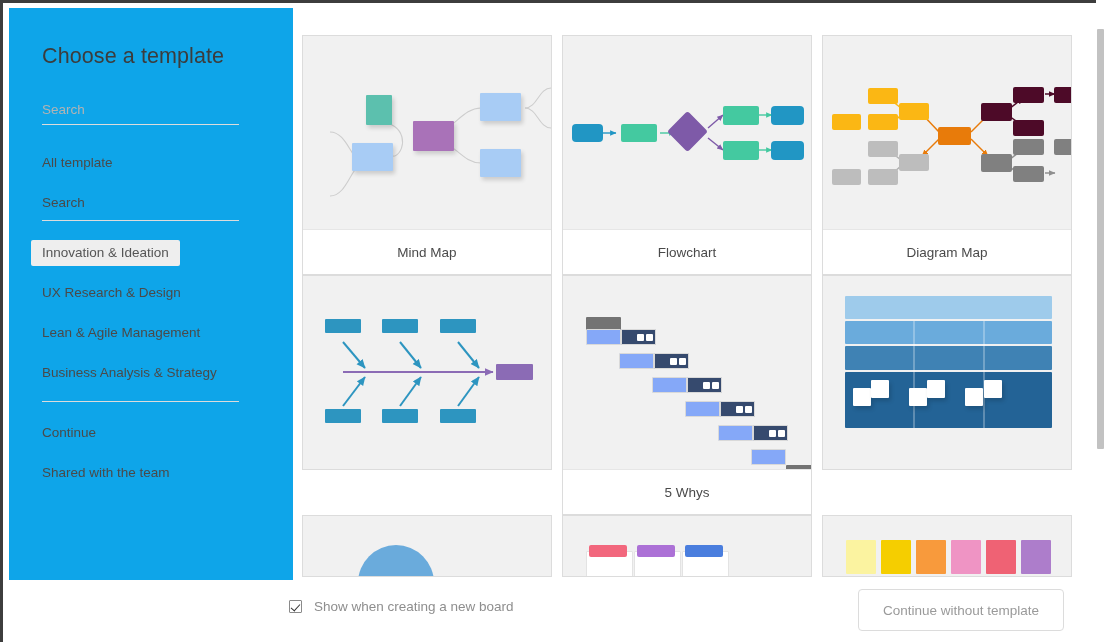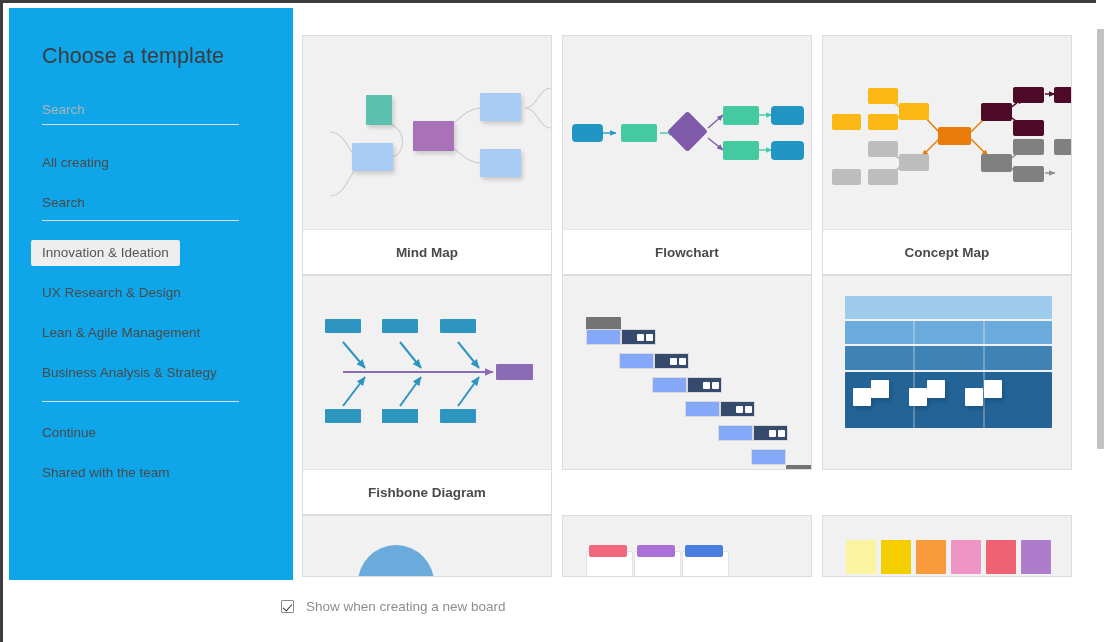--- a/index.html
+++ b/index.html
@@ -84,21 +84,20 @@
     height: 1px;
     background: #dcdcdc;
   }
 
   
   .main {
     position: absolute;
     left: 284px; top: 0;
     width: 806px; height: 634px;
     background: #ffffff;
-    font-weight: bold;
   }
   .grid-clip {
     position: absolute;
     left: 0; top: 0;
     width: 790px; height: 570px;
     overflow: hidden;
   }
   .card {
     position: absolute;
     width: 250px;
@@ -127,21 +126,21 @@
 
   
   .footer {
     position: absolute;
     left: 0; bottom: 0;
     width: 1090px; height: 62px;
     background: #ffffff;
   }
   .chk-row {
     position: absolute;
-    left: 272px; top: 19px;
+    left: 280px; top: 19px;
     display: flex; align-items: center; gap: 12px;
     cursor: pointer;
   }
   .chk {
     width: 13px; height: 13px;
     border: 1px solid #8a8a8a;
     background: #fff;
     position: relative;
     border-radius: 1px;
   }
@@ -198,21 +197,21 @@
 
     <div class="sidebar">
 
       <div class="title">Choose a template</div>
 
       <div class="search-wrap">
         <input class="search-input" type="text" placeholder="Search" style="">
       </div>
 
       <div id="nav-host">
-          <div class="nav-item" style="top: 142px;">All creating</div>
+          <div class="nav-item" style="top: 142px;">All template</div>
           <div class="nav-item" style="top: 182px;">Search</div>
           <div class="nav-item active" style="top: 232px;">Innovation &amp; Ideation</div>
           <div class="nav-item" style="top: 272px;">UX Research &amp; Design</div>
           <div class="nav-item" style="top: 312px;">Lean &amp; Agile Management</div>
           <div class="nav-item" style="top: 352px;">Business Analysis &amp; Strategy</div>
           <div class="nav-item" style="top: 412px;">Continue</div>
           <div class="nav-item" style="top: 452px;">Shared with the team</div>
           <div class="nav-div" style="top: 212px;"></div>
           <div class="nav-div" style="top: 393px;"></div>
         </div>
@@ -316,21 +315,21 @@
                 <div class="box" style="left: 9px; top: 133px; width: 29px; height: 16px; background: rgb(189, 189, 189); border-radius: 2px;"></div>
                 <div class="box" style="left: 158px; top: 67px; width: 31px; height: 18px; background: rgb(77, 10, 40); border-radius: 2px;"></div>
                 <div class="box" style="left: 190px; top: 51px; width: 31px; height: 16px; background: rgb(77, 10, 40); border-radius: 2px;"></div>
                 <div class="box" style="left: 190px; top: 84px; width: 31px; height: 16px; background: rgb(77, 10, 40); border-radius: 2px;"></div>
                 <div class="box" style="left: 231px; top: 51px; width: 29px; height: 16px; background: rgb(77, 10, 40); border-radius: 2px;"></div>
                 <div class="box" style="left: 158px; top: 118px; width: 31px; height: 18px; background: rgb(128, 128, 128); border-radius: 2px;"></div>
                 <div class="box" style="left: 190px; top: 103px; width: 31px; height: 16px; background: rgb(128, 128, 128); border-radius: 2px;"></div>
                 <div class="box" style="left: 190px; top: 130px; width: 31px; height: 16px; background: rgb(128, 128, 128); border-radius: 2px;"></div>
                 <div class="box" style="left: 231px; top: 103px; width: 29px; height: 16px; background: rgb(128, 128, 128); border-radius: 2px;"></div>
               </div>
-              <div class="cap">Concept Map</div>
+              <div class="cap">Diagram Map</div>
             </div>
             <div class="card" style="left: 9px; top: 267px;">
               <div class="thumb">
                 <svg width="248" height="193" style="position: absolute; left: 0px; top: 0px;">
                   <defs>
                     <marker id="fb-b" markerWidth="5" markerHeight="5" refX="4.2" refY="2" orient="auto">
                       <path d="M0,0 L4.5,2 L0,4 z" fill="#2d95c0"></path>
                     </marker>
                     <marker id="fb-p" markerWidth="5" markerHeight="5" refX="4.2" refY="2" orient="auto">
                       <path d="M0,0 L4.5,2 L0,4 z" fill="#8b6bb5"></path>
@@ -345,21 +344,20 @@
                   <path d="M 155 130 L 176 101" fill="none" stroke="#2d95c0" stroke-width="2" marker-end="url(#fb-b)"></path>
                 </svg>
                 <div class="box" style="left: 22px; top: 43px; width: 36px; height: 14px; background: rgb(45, 149, 192);"></div>
                 <div class="box" style="left: 22px; top: 133px; width: 36px; height: 14px; background: rgb(45, 149, 192);"></div>
                 <div class="box" style="left: 79px; top: 43px; width: 36px; height: 14px; background: rgb(45, 149, 192);"></div>
                 <div class="box" style="left: 79px; top: 133px; width: 36px; height: 14px; background: rgb(45, 149, 192);"></div>
                 <div class="box" style="left: 137px; top: 43px; width: 36px; height: 14px; background: rgb(45, 149, 192);"></div>
                 <div class="box" style="left: 137px; top: 133px; width: 36px; height: 14px; background: rgb(45, 149, 192);"></div>
                 <div class="box" style="left: 193px; top: 88px; width: 37px; height: 16px; background: rgb(139, 107, 181);"></div>
               </div>
-              <div class="cap">Fishbone Diagram</div>
             </div>
             <div class="card" style="left: 269px; top: 267px;">
               <div class="thumb">
                 <div class="box" style="left: 23px; top: 41px; width: 35px; height: 13px; background: rgb(115, 115, 115);"></div>
                 <div class="box" style="left: 23px; top: 53px; width: 35px; height: 16px; background: rgb(133, 168, 248); border: 1px solid rgb(217, 217, 217);"></div>
                 <div class="box" style="left: 58px; top: 53px; width: 35px; height: 16px; background: rgb(54, 74, 110); border: 1px solid rgb(217, 217, 217);"></div>
                 <div class="box" style="left: 74px; top: 58px; width: 7px; height: 7px; background: rgb(255, 255, 255);"></div>
                 <div class="box" style="left: 83px; top: 58px; width: 7px; height: 7px; background: rgb(255, 255, 255);"></div>
                 <div class="box" style="left: 56px; top: 77px; width: 35px; height: 16px; background: rgb(133, 168, 248); border: 1px solid rgb(217, 217, 217);"></div>
                 <div class="box" style="left: 91px; top: 77px; width: 35px; height: 16px; background: rgb(54, 74, 110); border: 1px solid rgb(217, 217, 217);"></div>
@@ -373,20 +371,21 @@
                 <div class="box" style="left: 157px; top: 125px; width: 35px; height: 16px; background: rgb(54, 74, 110); border: 1px solid rgb(217, 217, 217);"></div>
                 <div class="box" style="left: 173px; top: 130px; width: 7px; height: 7px; background: rgb(255, 255, 255);"></div>
                 <div class="box" style="left: 182px; top: 130px; width: 7px; height: 7px; background: rgb(255, 255, 255);"></div>
                 <div class="box" style="left: 155px; top: 149px; width: 35px; height: 16px; background: rgb(133, 168, 248); border: 1px solid rgb(217, 217, 217);"></div>
                 <div class="box" style="left: 190px; top: 149px; width: 35px; height: 16px; background: rgb(54, 74, 110); border: 1px solid rgb(217, 217, 217);"></div>
                 <div class="box" style="left: 206px; top: 154px; width: 7px; height: 7px; background: rgb(255, 255, 255);"></div>
                 <div class="box" style="left: 215px; top: 154px; width: 7px; height: 7px; background: rgb(255, 255, 255);"></div>
                 <div class="box" style="left: 188px; top: 173px; width: 35px; height: 16px; background: rgb(133, 168, 248); border: 1px solid rgb(217, 217, 217);"></div>
                 <div class="box" style="left: 223px; top: 189px; width: 35px; height: 14px; background: rgb(115, 115, 115);"></div>
               </div>
+              <div class="cap">5 Whys</div>
             </div>
             <div class="card" style="left: 529px; top: 267px;">
               <div class="thumb">
                 <div class="box" style="left: 22px; top: 20px; width: 207px; height: 23px; background: rgb(158, 203, 235);"></div>
                 <div class="box" style="left: 22px; top: 45px; width: 207px; height: 23px; background: rgb(106, 171, 220);"></div>
                 <div class="box" style="left: 22px; top: 70px; width: 207px; height: 24px; background: rgb(63, 130, 180);"></div>
                 <div class="box" style="left: 22px; top: 96px; width: 207px; height: 56px; background: rgb(35, 99, 150);"></div>
                 <svg width="248" height="193" style="position: absolute; left: 0px; top: 0px;">
                   <path d="M 91 45 L 91 152" fill="none" stroke="rgba(255,255,255,0.55)" stroke-width="1"></path>
                   <path d="M 161 45 L 161 152" fill="none" stroke="rgba(255,255,255,0.55)" stroke-width="1"></path>
@@ -426,20 +425,21 @@
             </div>
           </div>
       </div>
     </div>
 
     <div class="footer">
       <div class="chk-row">
         <span class="chk"></span>
         <span class="chk-label">Show when creating a new board</span>
       </div>
+      <button class="cta">Continue without template</button>
     </div>
 
   </div>
 
   <div class="scrollbar-track">
     <div class="scrollbar-thumb"></div>
   </div>
 </div>
 
 </body></html>

